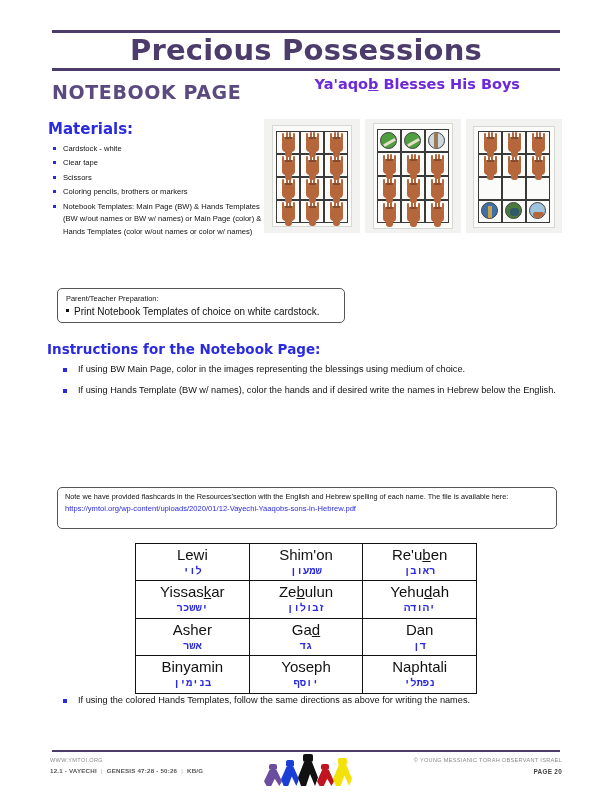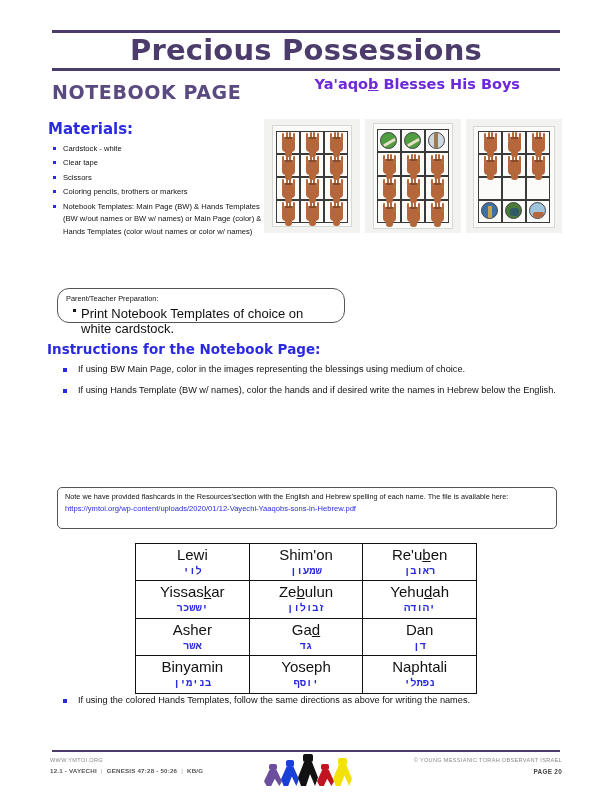--- a/index.html
+++ b/index.html
@@ -58,25 +58,25 @@
     font-size: 7.6px; color: #111; line-height: 1.62;
   }
   .materials-list .li { position: relative; padding-left: 11px; margin-bottom: 2.2px; }
   .materials-list .li .bullet {
     position: absolute; left: 1px; top: 4px;
     width: 3px; height: 3px; background: #2a2ae0;
   }
 
   .prep-box {
     position: absolute; left: 57px; top: 288px; width: 288px; height: 35px;
-    border: 1px solid #555; border-radius: 12px;
+    border: 1px solid #555; border-radius: 5px;
     padding: 5px 8px;
   }
   .prep-title { font-size: 7.4px; color: #111; margin-bottom: 3px; }
-  .prep-item { font-size: 13px; color: #111; position: relative; padding-left: 8px; margin-left: 7px; }
+  .prep-item { font-size: 10px; color: #111; position: relative; padding-left: 8px; }
   .prep-item .bullet { position:absolute; left:0; top:3px; width:3px; height:3px; background:#111; }
 
   .instructions-head {
     position: absolute; left: 47px; top: 341px;
     font-family: "DejaVu Sans", sans-serif;
     font-size: 13.5px; font-weight: bold; color: #2a2ae0;
   }
   .instructions {
     position: absolute; left: 60px; top: 363px; width: 502px;
     font-size: 9.2px; color: #111; line-height: 1.45;

